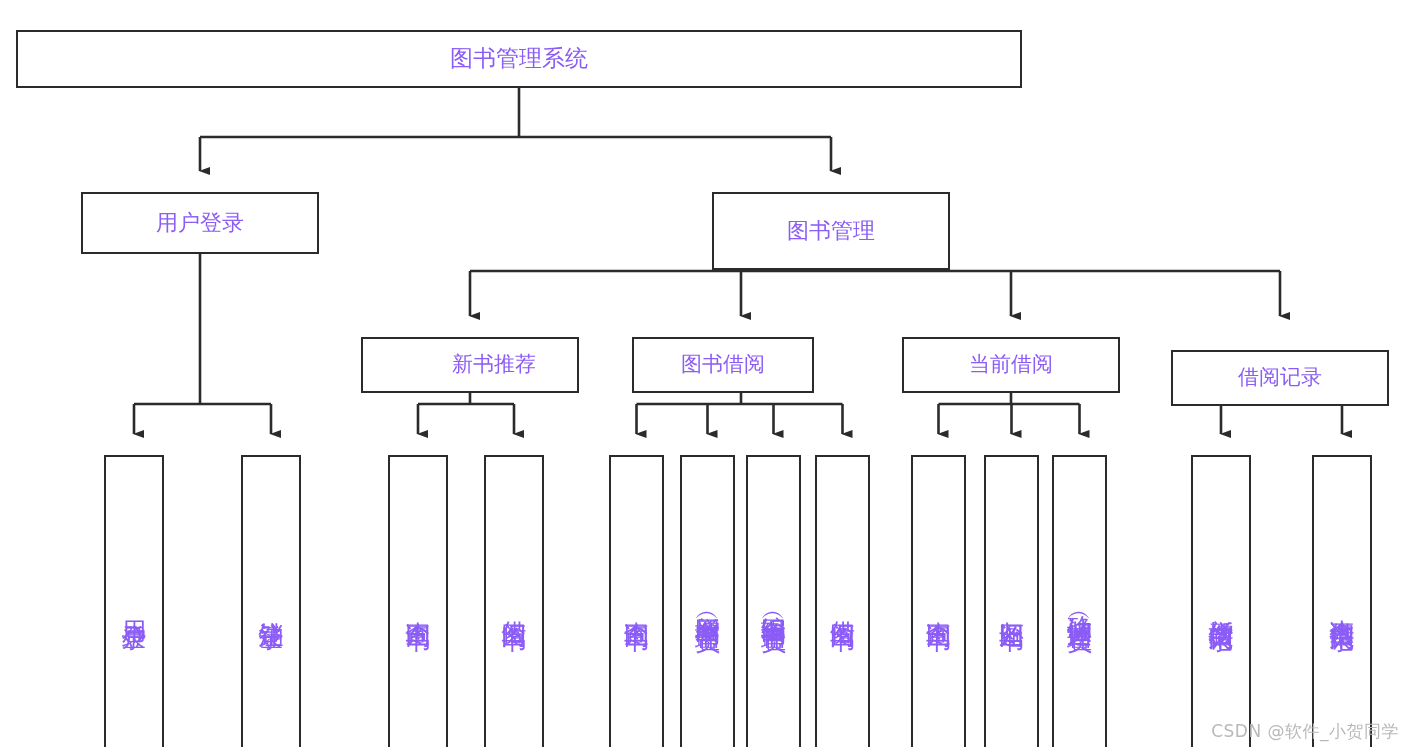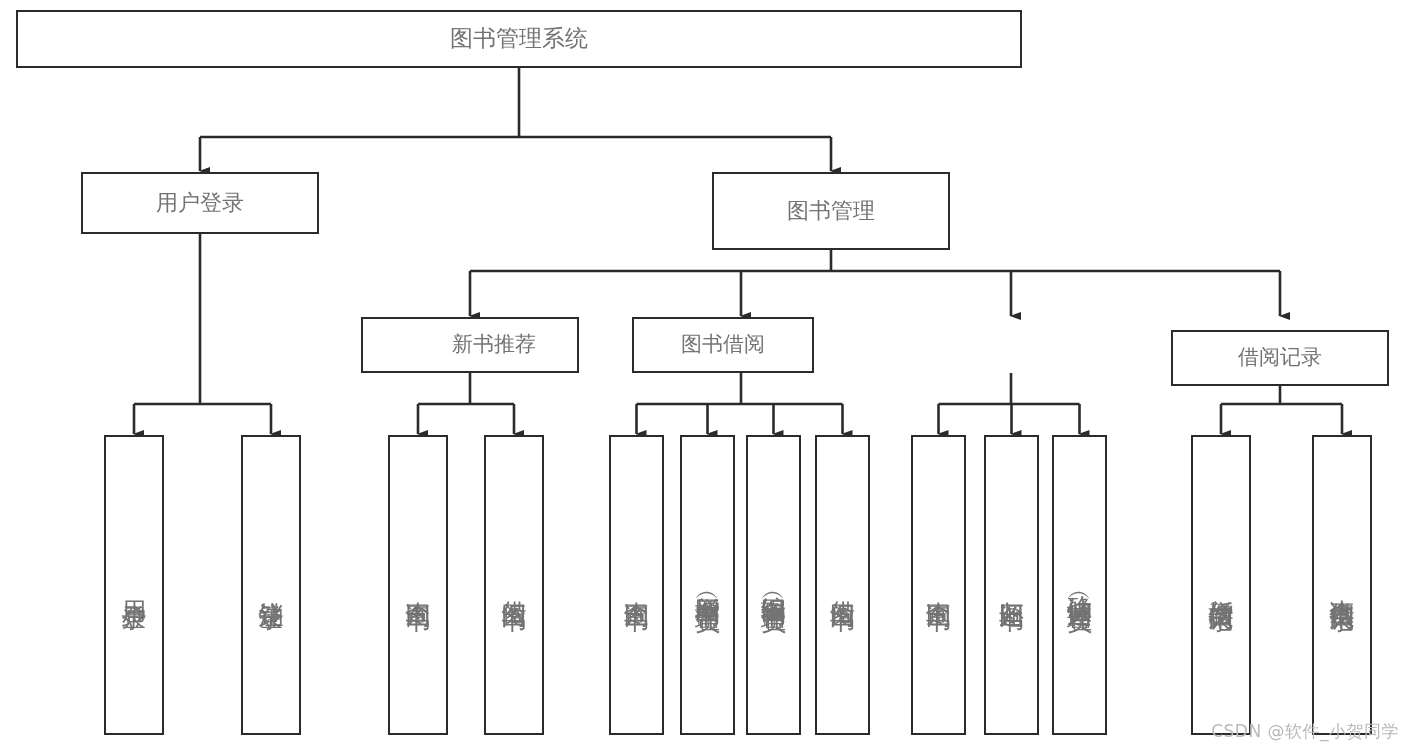--- a/index.html
+++ b/index.html
@@ -27,24 +27,25 @@
     pointer-events: none;
   }
   .node {
     position: absolute;
     box-sizing: border-box;
     border: 2px solid #2b2b2b;
     background: #ffffff;
     display: flex;
     align-items: center;
     justify-content: center;
-    color: #737373;
+    color: #8b5cf6;
     font-weight: 400;
     line-height: 1.12;
     text-align: center;
+    margin-top: 20px;
   }
   .node.level-0 {
     font-size: 23px;
   }
   .node.level-1 {
     font-size: 22px;
   }
   .node.level-2 {
     font-size: 21px;
   }
@@ -136,20 +137,23 @@
   <div class="node level-1" style="left: 712px; top: 172px; width: 238px; height: 78px;">
     <span class="label">图书管理</span>
   </div>
 
   <div class="node level-2" style="left: 361px; top: 317px; width: 218px; height: 56px; padding-left: 48px;">
     <span class="label">新书推荐</span>
   </div>
   <div class="node level-2" style="left: 632px; top: 317px; width: 182px; height: 56px;">
     <span class="label">图书借阅</span>
   </div>
+  <div class="node level-2" style="left: 902px; top: 317px; width: 218px; height: 56px;">
+    <span class="label">当前借阅</span>
+  </div>
   <div class="node level-2" style="left: 1171px; top: 330px; width: 218px; height: 56px;">
     <span class="label">借阅记录</span>
   </div>
 
   <div class="node leaf" style="left: 104px; top: 435px; width: 60px; height: 300px;">
     <span class="label">用户登录</span>
   </div>
   <div class="node leaf" style="left: 241px; top: 435px; width: 60px; height: 300px;">
     <span class="label">注销登录</span>
   </div>

